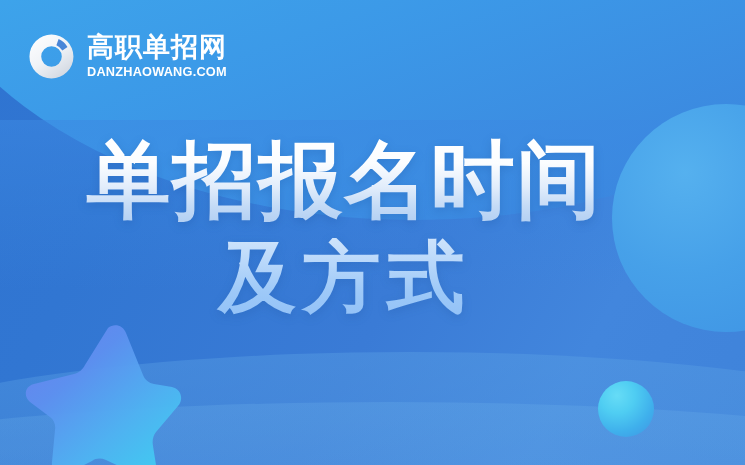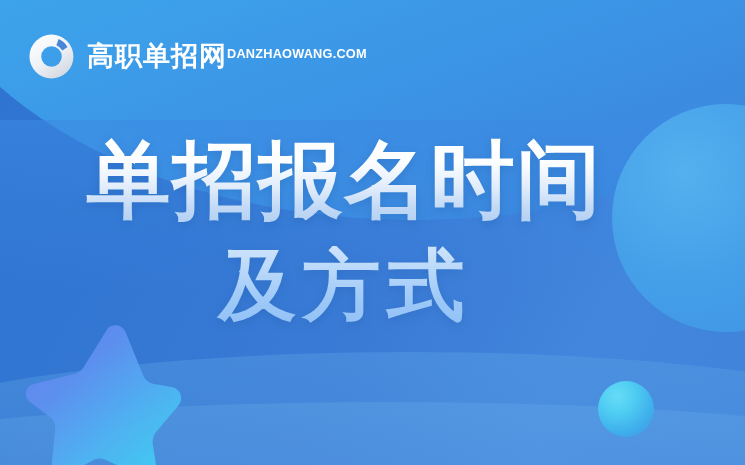--- a/index.html
+++ b/index.html
@@ -89,21 +89,21 @@
   
   #logo {
     position: absolute;
     left: 28px;
     top: 33px;
     display: flex;
     align-items: center;
     gap: 12px;
   }
   #logo-mark { width: 47px; height: 47px; display: block; flex: 0 0 auto; }
-  #logo-text { display: flex; line-height: 1; }
+  #logo-text { display: flex; flex-direction: column; line-height: 1; }
   #logo-cn {
     font-size: 27px;
     font-weight: 700;
     color: #ffffff;
     letter-spacing: 1px;
     white-space: nowrap;
   }
   #logo-en {
     margin-top: 5px;
     font-size: 12.5px;
@@ -135,21 +135,21 @@
     background-image: linear-gradient(180deg, #ffffff 0%, #fbfdff 30%, #e2edfb 58%, #c3daf6 82%, #b3d0f3 100%);
     -webkit-background-clip: text;
     background-clip: text;
     color: transparent;
     -webkit-text-fill-color: transparent;
     filter: drop-shadow(0 3px 5px rgba(20,70,140,0.22));
   }
   #hl-line-2 {
     font-size: 78px;
     letter-spacing: 6px;
-    margin-top: 24px;
+    margin-top: 16px;
     background-image: linear-gradient(180deg, #cfe4fb 0%, #b7d7fa 34%, #9ec9f8 68%, #93c2f7 100%);
     -webkit-background-clip: text;
     background-clip: text;
     color: transparent;
     -webkit-text-fill-color: transparent;
     filter: drop-shadow(0 3px 5px rgba(20,70,140,0.18));
   }
 </style>
 </head>
 <body>

